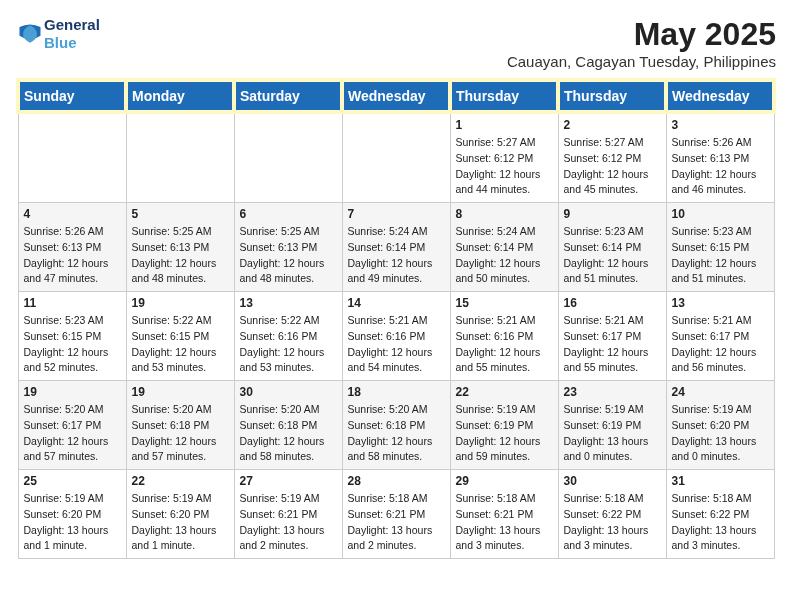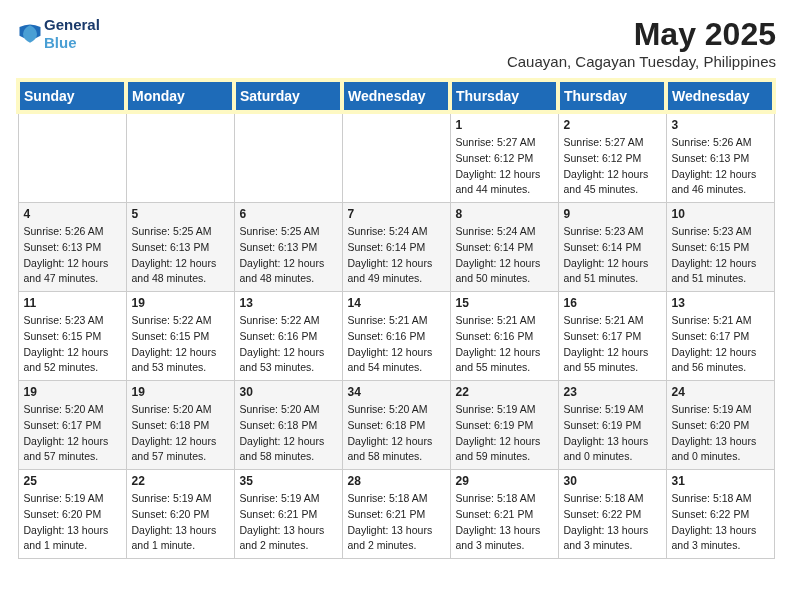--- a/index.html
+++ b/index.html
@@ -266,21 +266,21 @@
 and 57 minutes.</div>
         </td>
         <td>
           <div class="day-num">30</div>
           <div class="day-info" style="white-space: pre-line;">Sunrise: 5:20 AM
 Sunset: 6:18 PM
 Daylight: 12 hours
 and 58 minutes.</div>
         </td>
         <td>
-          <div class="day-num">34</div>
+          <div class="day-num">18</div>
           <div class="day-info" style="white-space: pre-line;">Sunrise: 5:20 AM
 Sunset: 6:18 PM
 Daylight: 12 hours
 and 58 minutes.</div>
         </td>
         <td>
           <div class="day-num">22</div>
           <div class="day-info" style="white-space: pre-line;">Sunrise: 5:19 AM
 Sunset: 6:19 PM
 Daylight: 12 hours
@@ -310,21 +310,21 @@
 and 1 minute.</div>
         </td>
         <td>
           <div class="day-num">22</div>
           <div class="day-info" style="white-space: pre-line;">Sunrise: 5:19 AM
 Sunset: 6:20 PM
 Daylight: 13 hours
 and 1 minute.</div>
         </td>
         <td>
-          <div class="day-num">35</div>
+          <div class="day-num">27</div>
           <div class="day-info" style="white-space: pre-line;">Sunrise: 5:19 AM
 Sunset: 6:21 PM
 Daylight: 13 hours
 and 2 minutes.</div>
         </td>
         <td>
           <div class="day-num">28</div>
           <div class="day-info" style="white-space: pre-line;">Sunrise: 5:18 AM
 Sunset: 6:21 PM
 Daylight: 13 hours

